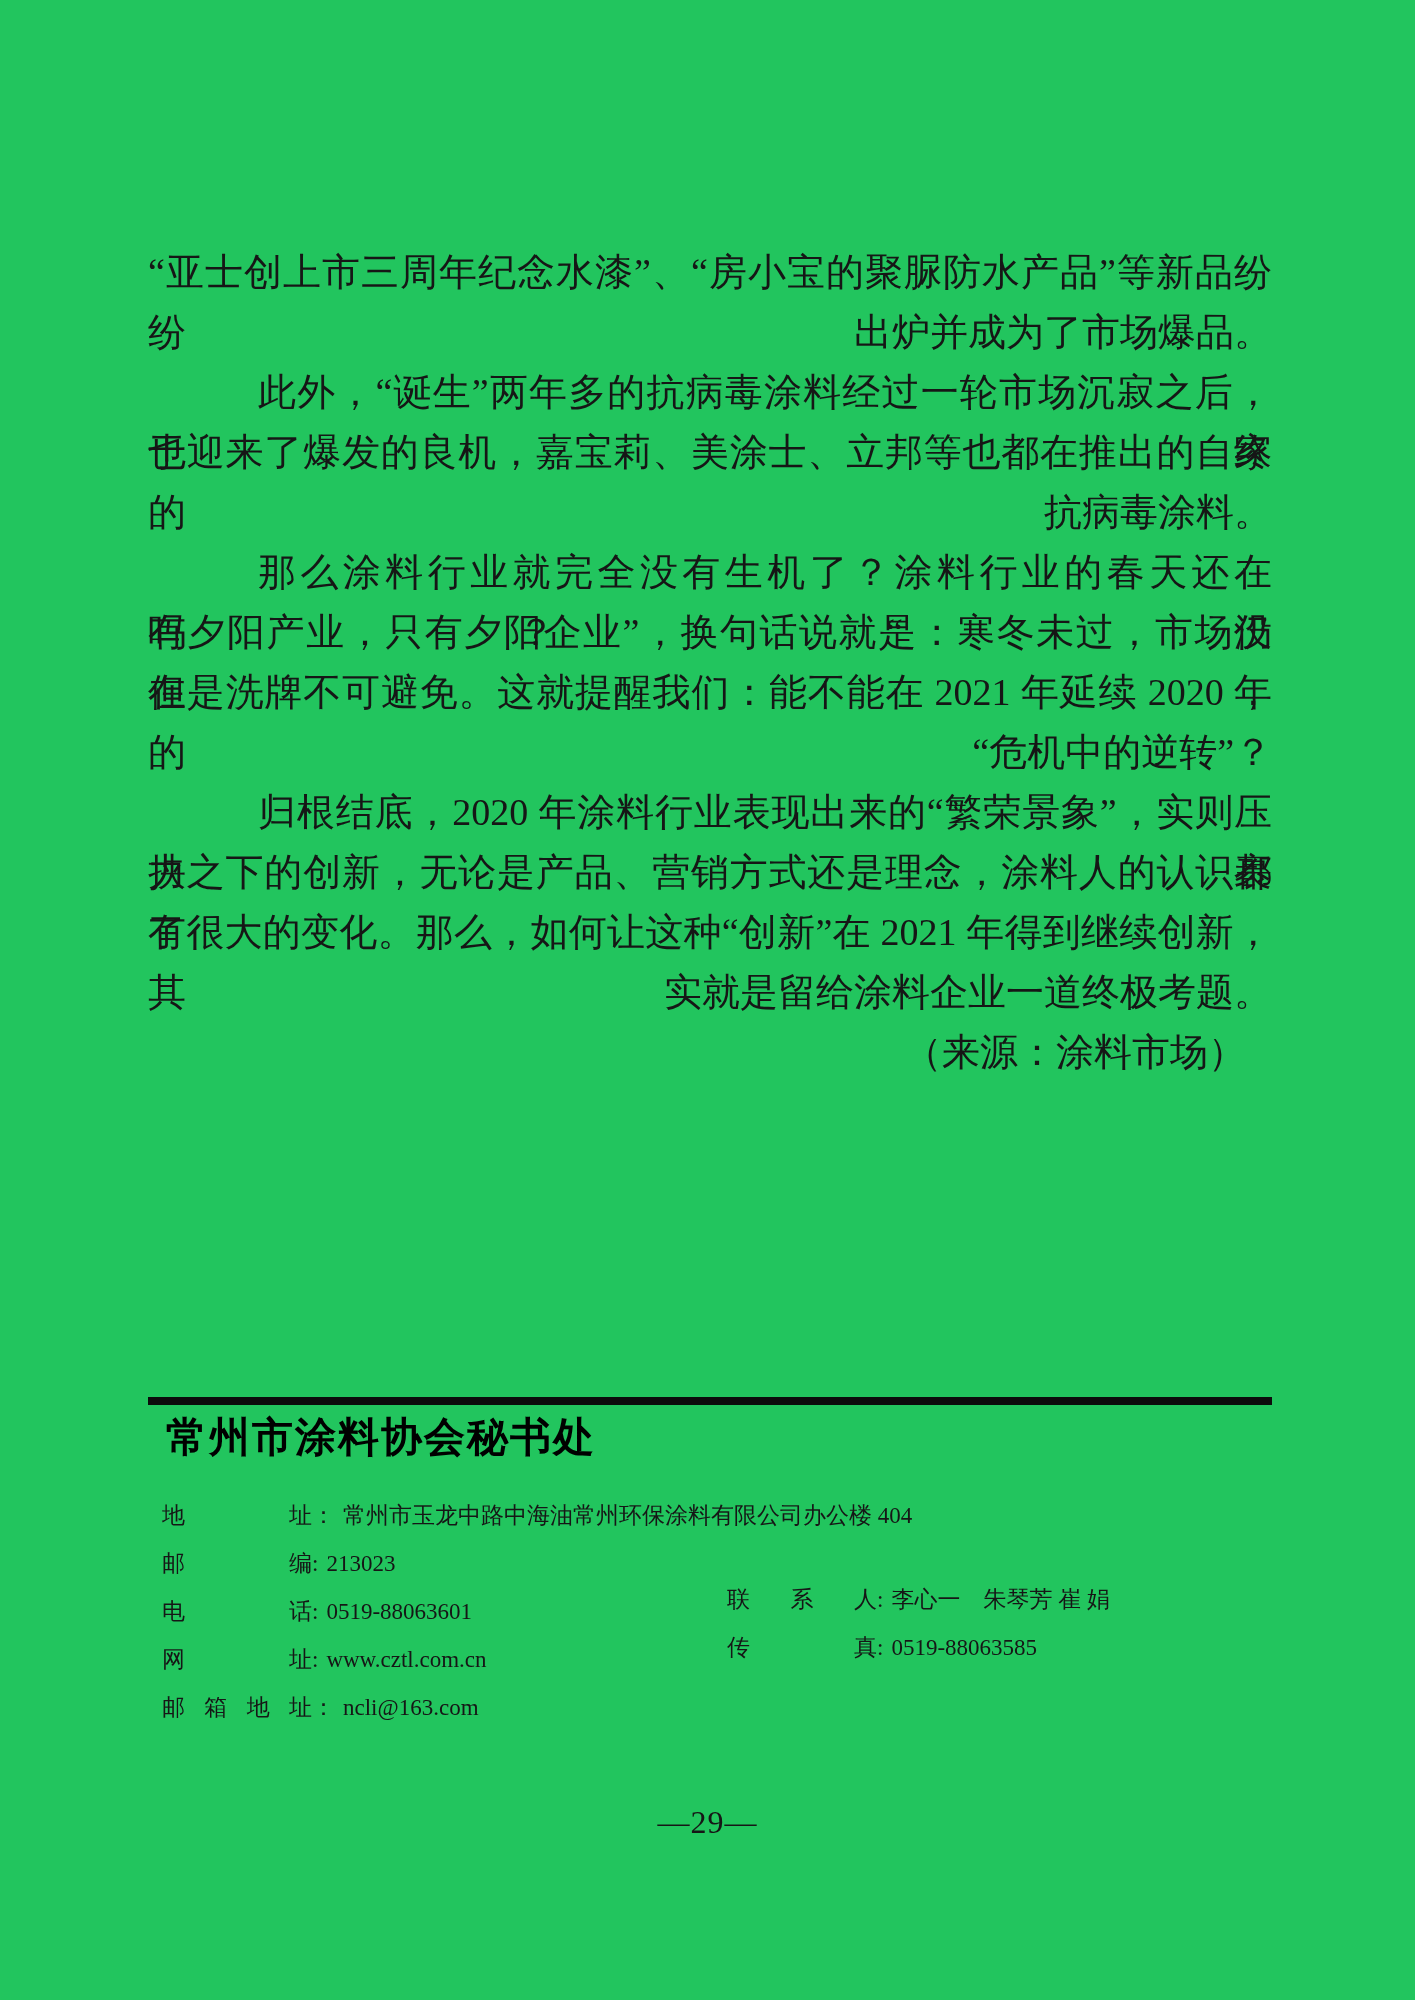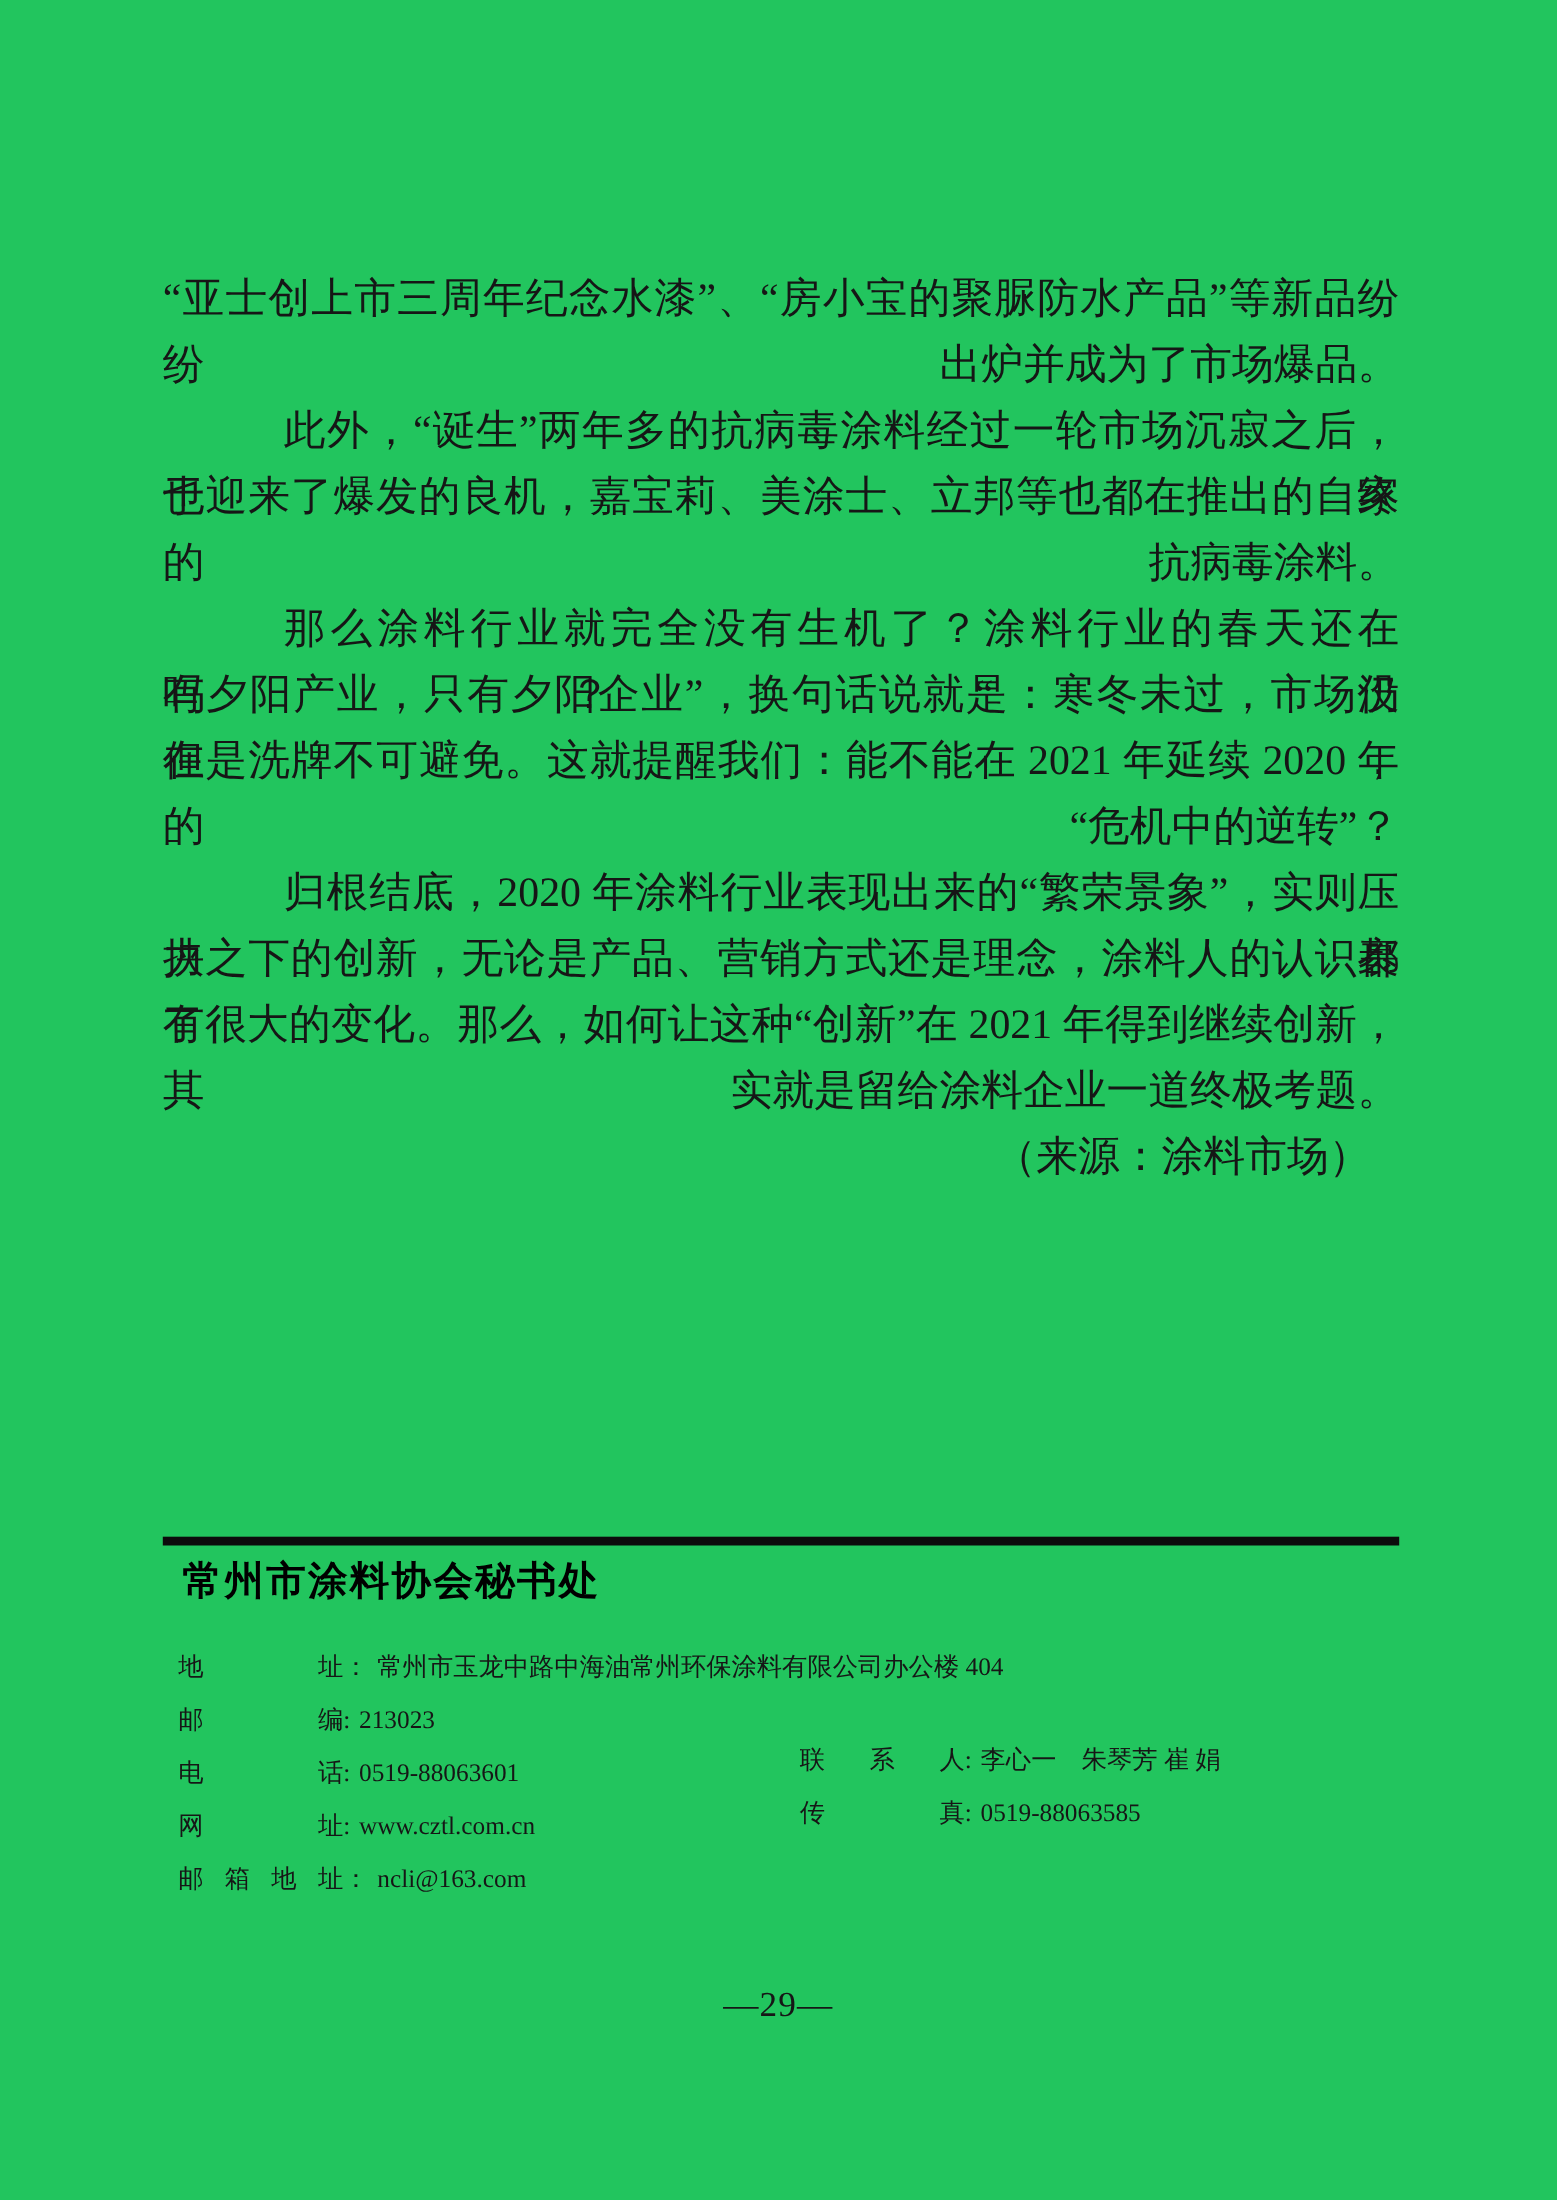--- a/index.html
+++ b/index.html
@@ -28,21 +28,21 @@
   .bline.src { text-align:right; text-align-last:right; padding-right:26px; }
 
   
   .footer-rule {
     position:absolute; left:148px; top:1397px;
     width:1124px; height:8px; background:#0c0c0c;
   }
   .org-name {
     position:absolute; left:166px; top:1414px;
     font-family:"Liberation Sans","DejaVu Sans",sans-serif;
-    font-weight:bold; font-size:36px; letter-spacing:2px;
+    font-weight:bold; font-size:41px; letter-spacing:2px;
     line-height:46px; color:#000;
   }
   .contacts {
     position:absolute; left:162px; top:1492px; width:1112px;
     font-size:23px;
   }
   .c-row { position:relative; height:48px; line-height:48px; white-space:nowrap; }
   .c-label {
     display:inline-block; width:150px;
     text-align:justify; text-align-last:justify;

